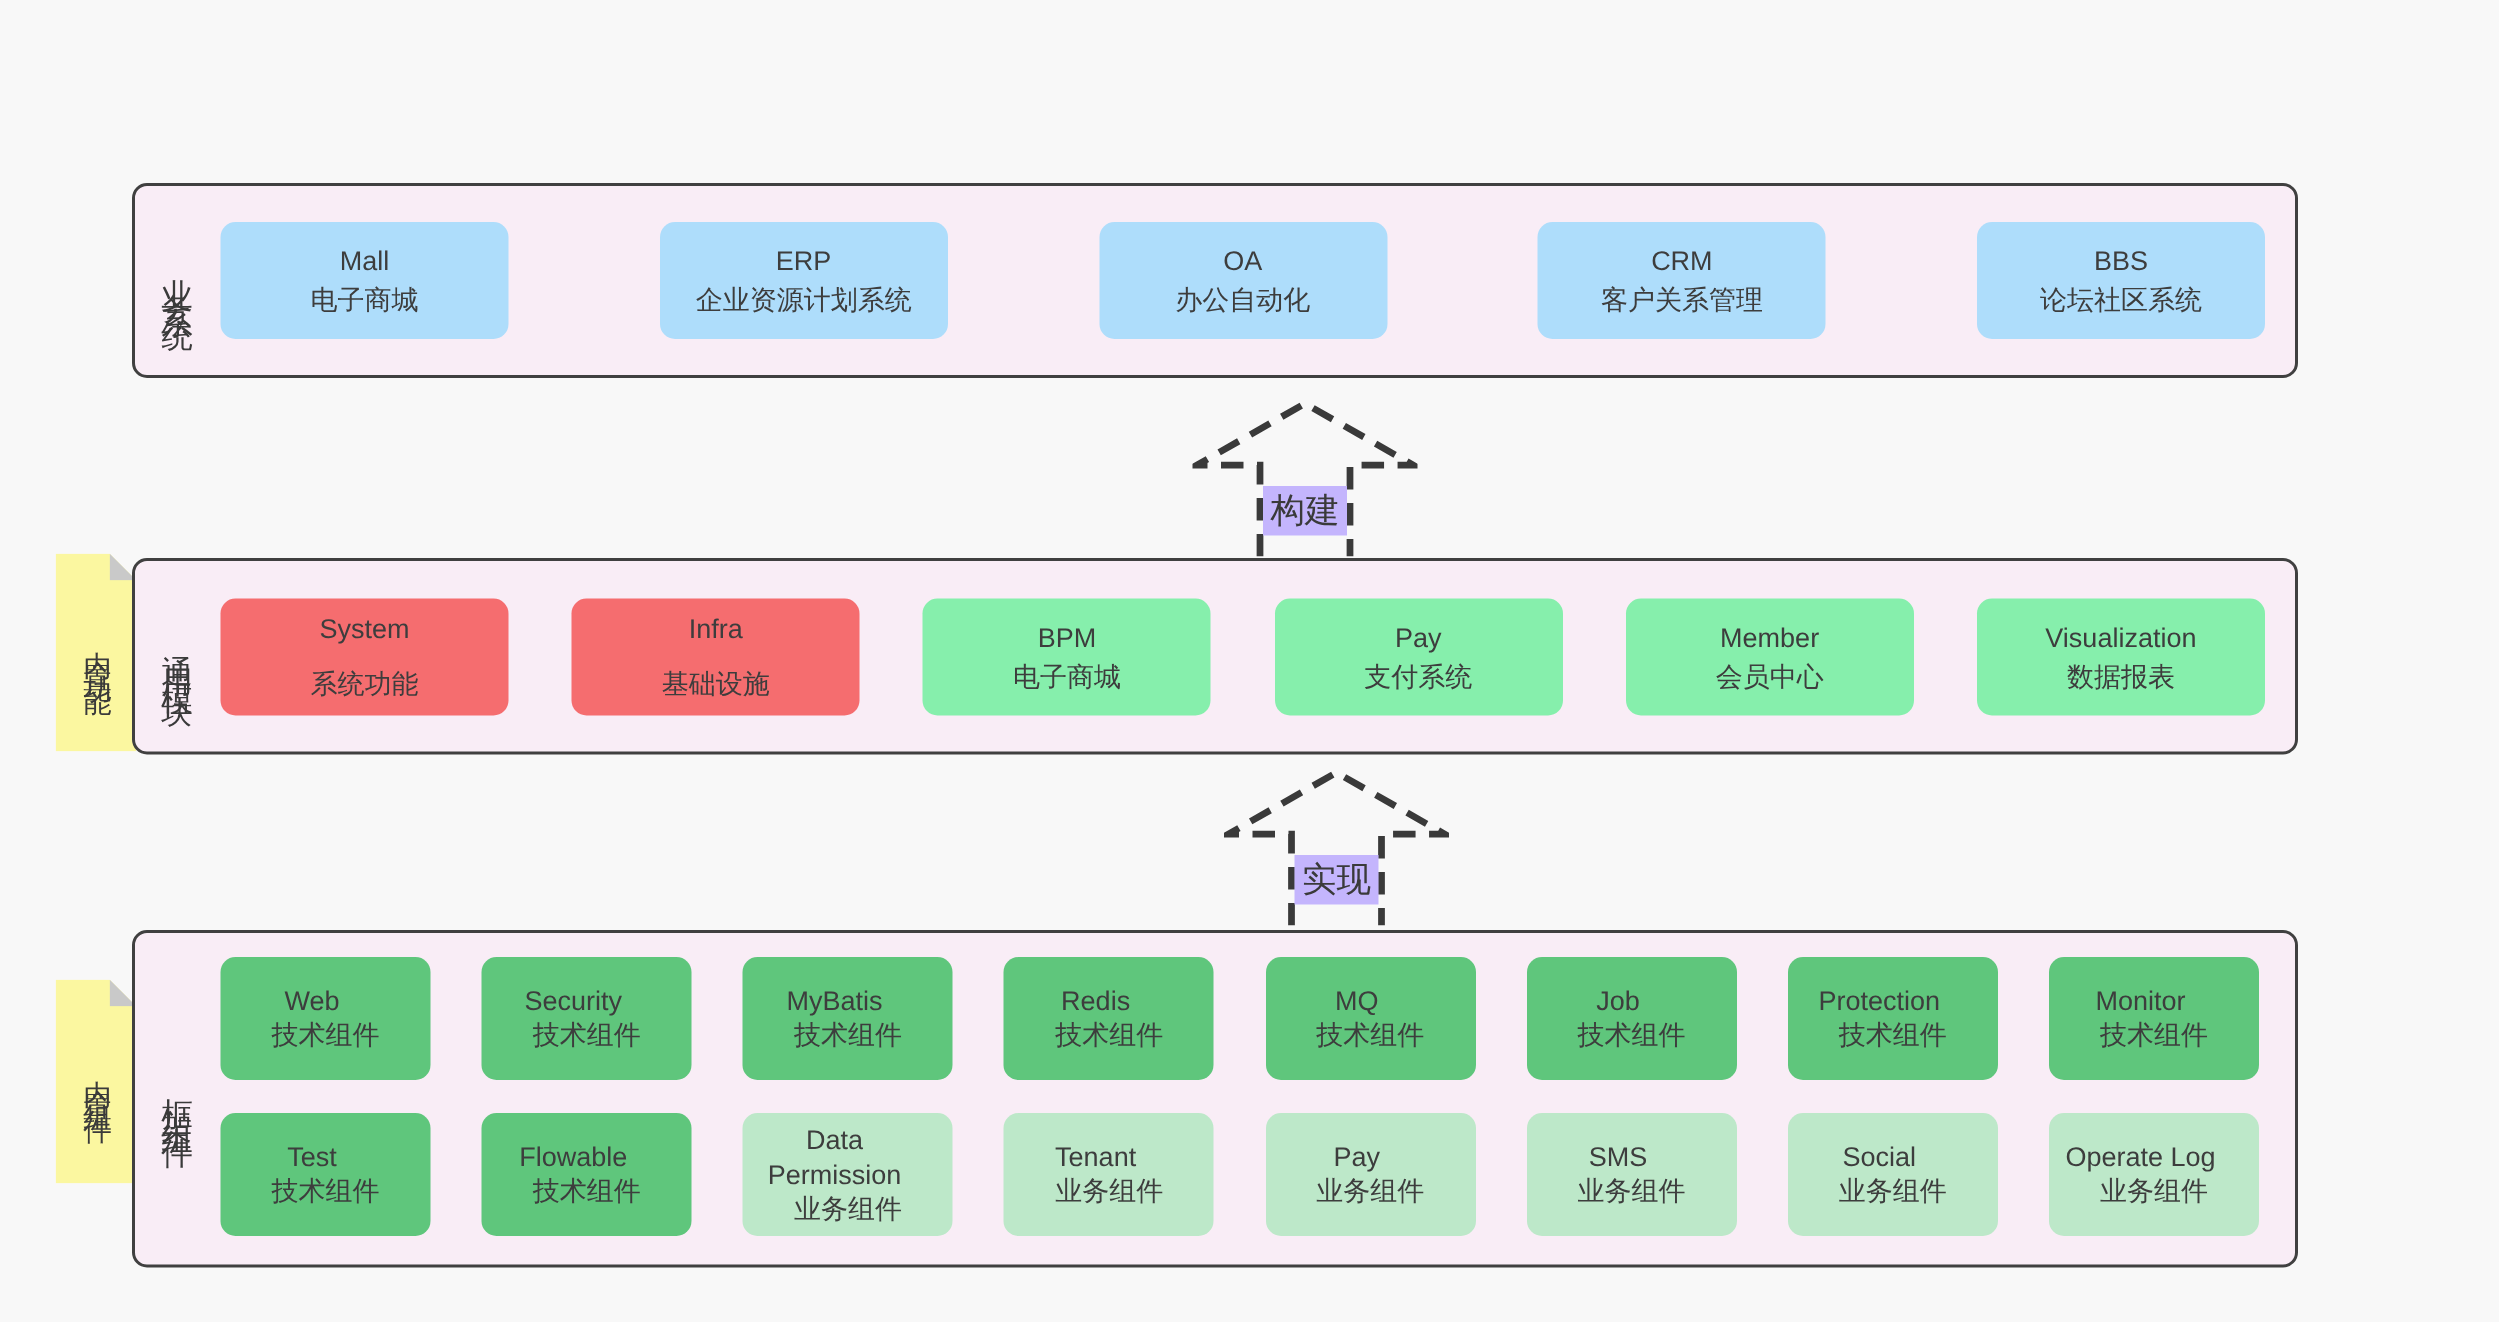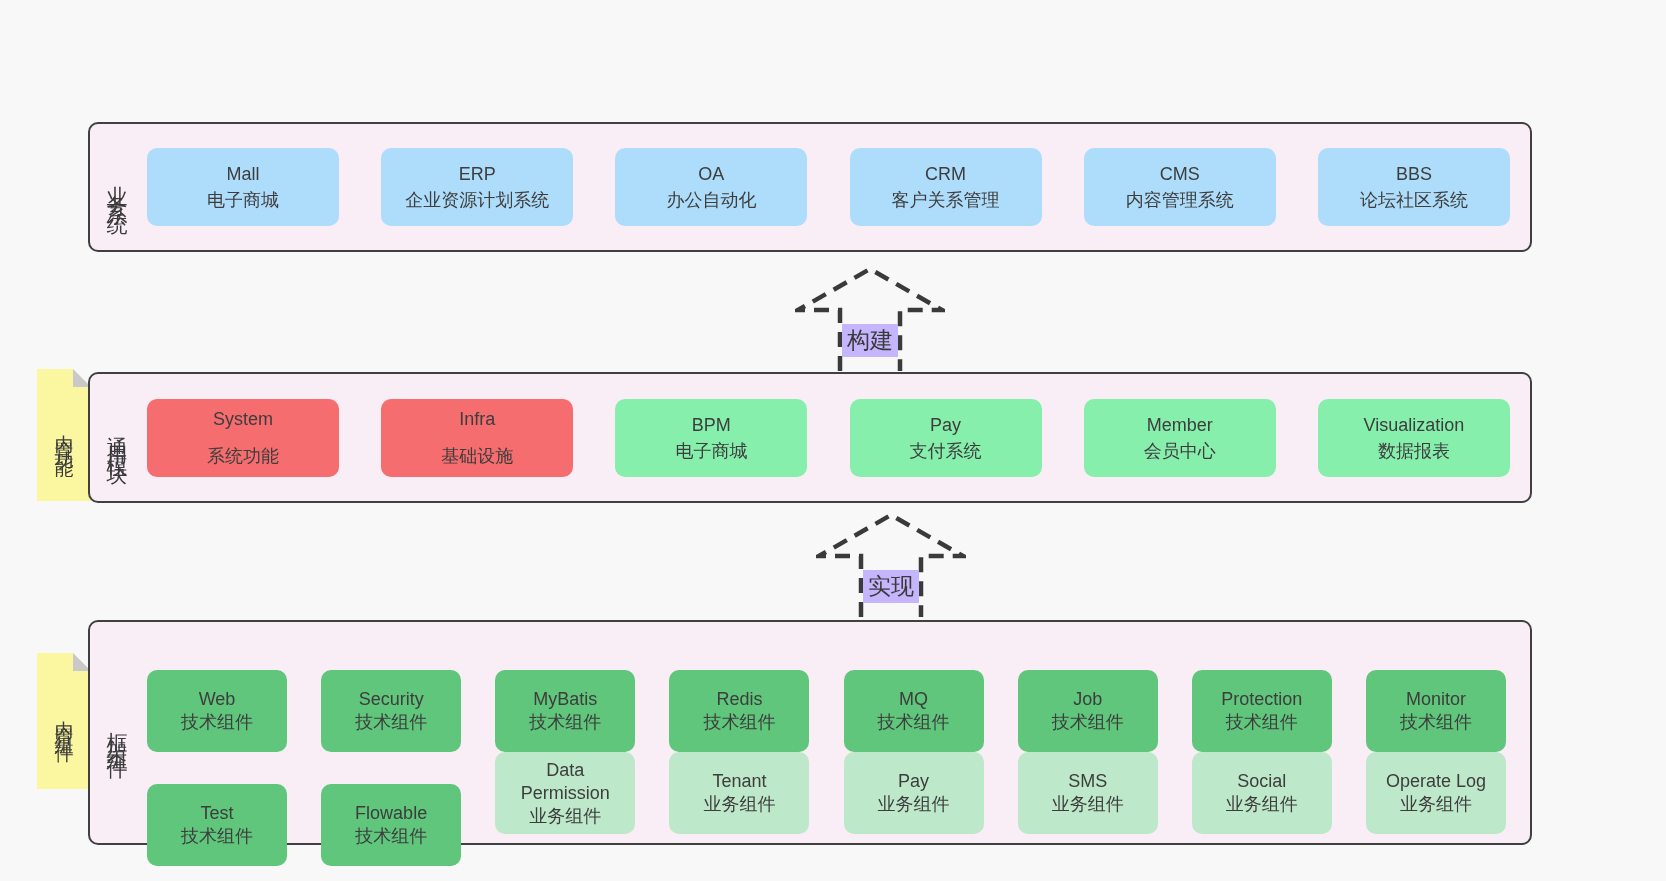--- a/index.html
+++ b/index.html
@@ -23,35 +23,35 @@
     writing-mode:vertical-rl; text-orientation:upright;
     font-size:21px; letter-spacing:9px; color:#3a3a3a; white-space:nowrap;
   }
 
   .row {
     position:absolute; left:57px; right:20px; top:0; bottom:0;
     display:flex; align-items:center; justify-content:space-between;
   }
   .card {
     width:192px; height:78px; border-radius:10px;
-    display:flex; flex-direction:column; align-items:center; justify-content:center;
+    display:flex; flex-direction:column; justify-content:center;
     text-align:center; font-size:18px; line-height:26px; color:#3d3d3d;
   }
   .grid3 {
     position:absolute; left:57px; right:24px; top:16px; bottom:19px;
     display:flex; flex-direction:column; justify-content:space-between;
   }
   .grid3 .gridrow { display:flex; justify-content:space-between; }
   .grid3 .card { width:140px; height:82px; line-height:23px; }
   .grid3 .t { display:inline-block; max-width:122px; }
 
   .blue  { background:#aeddfb; }
   .red   { background:#f56d6f;gap:11px; }
   .pink  { background:#86efac; }
-  .green { background:#5fc67c;margin-top:32px; }
+  .green { background:#5fc67c; }
   .lgreen{ background:#bde8c9; }
 
   .sticky { position:absolute; width:54px; z-index:1; }
   #sticky-modules    { left:37px; top:369px; height:132px; }
   #sticky-components { left:37px; top:653px; height:136px; }
   .sticky .paper {
     position:absolute; inset:0; background:#fbf7a0;
     clip-path:polygon(0 0, calc(100% - 18px) 0, 100% 18px, 100% 100%, 0 100%);
   }
   .sticky .fold {
@@ -117,24 +117,20 @@
       </div>
       <div class="card blue">
         <span class="t">OA</span>
         <span class="s">办公自动化</span>
       </div>
       <div class="card blue">
         <span class="t">CRM</span>
         <span class="s">客户关系管理</span>
       </div>
       <div class="card blue">
-        <span class="t">CMS</span>
-        <span class="s">内容管理系统</span>
-      </div>
-      <div class="card blue">
         <span class="t">BBS</span>
         <span class="s">论坛社区系统</span>
       </div>
     </div>
   </div>
 
   <div class="section" id="sec-modules">
     <div class="vlabel">通用模块</div>
     <div class="row">
       <div class="card red">

